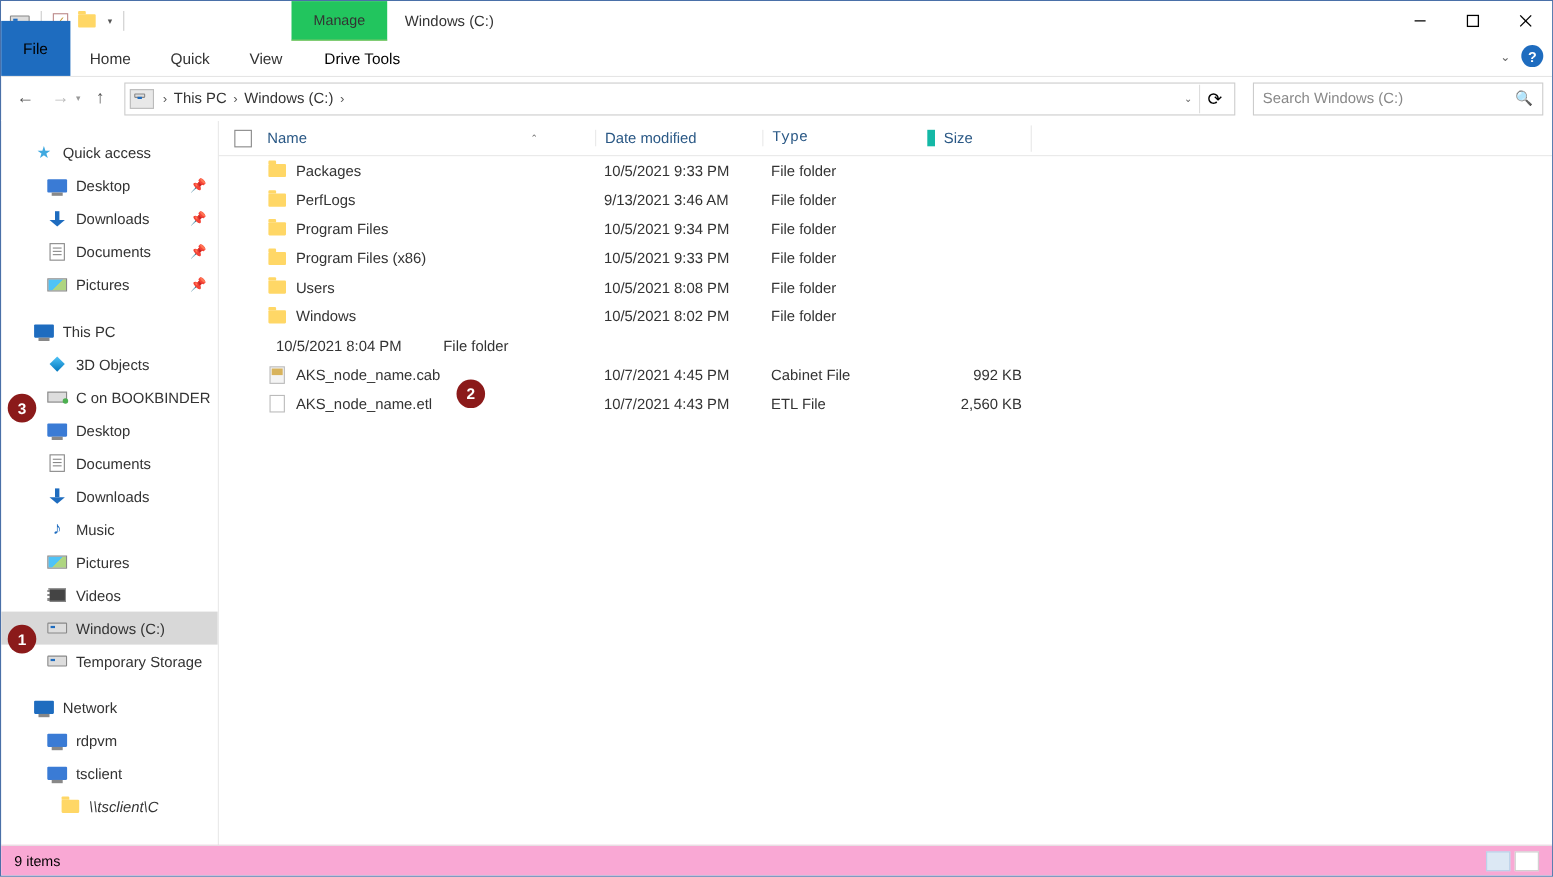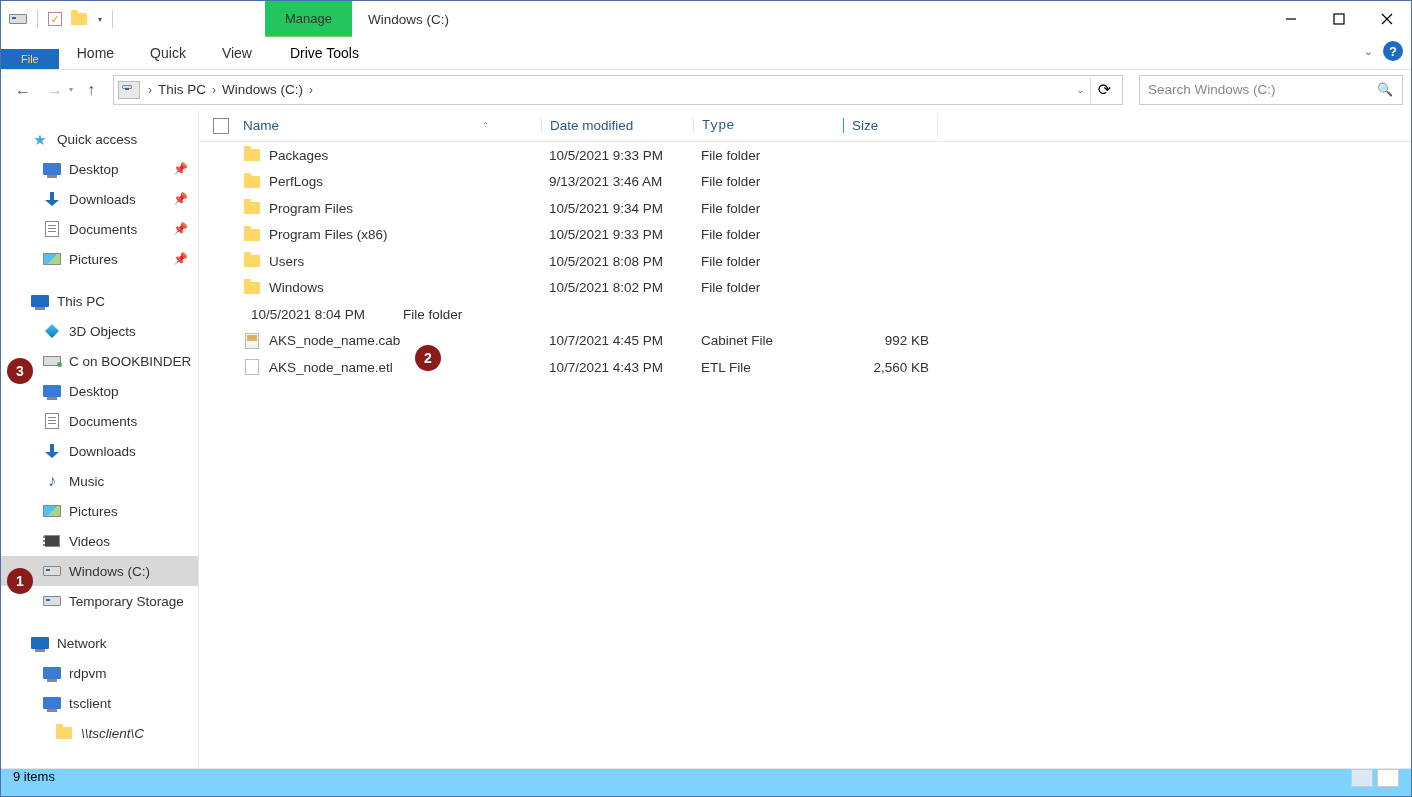--- a/index.html
+++ b/index.html
@@ -12,21 +12,21 @@
     .qat-sep { width: 1px; height: 18px; background: #ccc; margin: 0 2px; }
     .qat-caret { font-size: 8px; color: #555; margin-left:2px; }
     .manage-tab { margin-left: 150px; height:36px; background: #22c55e; color: #333; font-size: 13px; display: flex; align-items: center; justify-content:center; padding: 0 20px; border-bottom:1px solid #8fc96b; }
     .window-title { margin-left: 16px; font-size: 13.5px; color: #333; }
     .win-controls { position: absolute; right: 0; top: 0; display: flex; }
     .win-btn { width: 48px; height: 36px; display: flex; align-items: center; justify-content: center; font-size: 14px; }
     .win-btn svg { stroke: #000; stroke-width: 1.2; fill: none; }
 
     
     .ribbon { display: flex; align-items: flex-end; height: 33px; border-bottom: 1px solid #e5e5e5; position:relative; }
-    .file-tab { background: #1e6cbf; color: #fde047; font-size: 11px; padding: 6px 20px; height: 20px; display:flex; align-items:center;}
+    .file-tab { background: #1e6cbf; color: #000000; font-size: 14px; padding: 6px 20px; height: 50px; display:flex; align-items:center;}
     .rtab { font-size: 14px; color: #333; padding: 6px 18px; height:33px; display:flex; align-items:center;}
     .drive-tools-tab { padding: 6px 16px; font-size:14px; height:33px; display:flex; align-items:center;}
     .ribbon-right { position:absolute; right:8px; top:4px; display:flex; align-items:center; gap:10px;}
     .ribbon-caret { font-size:11px; color:#666; }
     .help-icon { width:20px; height:20px; border-radius:50%; background:#1e6cbf; color:#fff; display:flex; align-items:center; justify-content:center; font-size:13px; font-weight:bold;}
 
     
     .addr-row { display: flex; align-items: center; height: 40px; padding: 0 8px; gap:4px; border-bottom:1px solid #fff; }
     .nav-arrow { width: 28px; height: 28px; display: flex; align-items: center; justify-content: center; color: #555; }
     .nav-arrow.disabled { color: #bbb; }
@@ -82,35 +82,35 @@
     .ic-cab::before {content:''; position:absolute; top:1px; left:1px; width:10px; height:6px; background:#d8b35c;}
 
     
     .content { flex:1; position:relative; }
     .header { display:flex; align-items:center; height:32px; border-bottom:1px solid #e8e8e8; padding-left:14px;}
     .hcheck { width:16px; height:16px; border:1px solid #888; margin-right:14px;}
     .hcol { font-size:13.5px; color:#2a5885; padding-right:12px; display:flex; align-items:center;}
     .hcol.name { width:298px; }
     .hcol.date { width:152px; border-left:1px solid #e8e8e8; padding-left:8px;}
     .hcol.type { width:150px; border-left:1px solid #e8e8e8; padding-left:8px;font-family:Liberation Mono, monospace;}
-    .hcol.size { width:94px; border-left:1px solid #14b8a6; padding-left:8px; justify-content:flex-start;text-align:center;}
+    .hcol.size { width:94px; border-left:7px solid #14b8a6; padding-left:8px; justify-content:flex-start;text-align:center;}
     .hcol.extra { width:1px; border-left:1px solid #e8e8e8; height:24px;}
     .sort-caret { font-size:8px; color:#666; margin-left:auto; margin-right:40px;}
 
     .rows { }
     .row { display:flex; align-items:center; height:26.5px; padding-left:44px; font-size:13.5px; color:#333;}
     .row .rcol { }
     .row .rname { width:298px; display:flex; align-items:center; gap:8px;}
     .row .rdate { width:152px; padding-left:8px;}
     .row .rtype { width:150px; padding-left:8px;}
     .row .rsize { width:94px; text-align:right; padding-right:8px;}
     .row .ficon { width:18px; height:18px; display:flex; align-items:center; justify-content:center;}
 
     
-    .statusbar { position:absolute; bottom:0; left:0; right:0; height:28px; border-top:1px solid #e5e5e5; display:flex; padding:0 12px; font-size:13px; background:#7dd3fc;}
+    .statusbar { position:absolute; bottom:0; left:0; right:0; height:28px; border-top:1px solid #e5e5e5; display:flex; align-items:center; padding:0 12px; font-size:13px; background:#f9a8d4;}
     .status-right { margin-left:auto; display:flex; gap:4px;}
     .view-toggle { width:22px; height:18px; border:1px solid #b8cfe8; background:#dce8f4;}
     .view-toggle.alt { background:#fff; border-color:#ccc;}
 
     
     .callout { position:absolute; width:26px; height:26px; border-radius:50%; background:#8b1a1a; color:#fff; display:flex; align-items:center; justify-content:center; font-size:14px; font-weight:bold;}
   </style>
 </head>
 <body>
 

